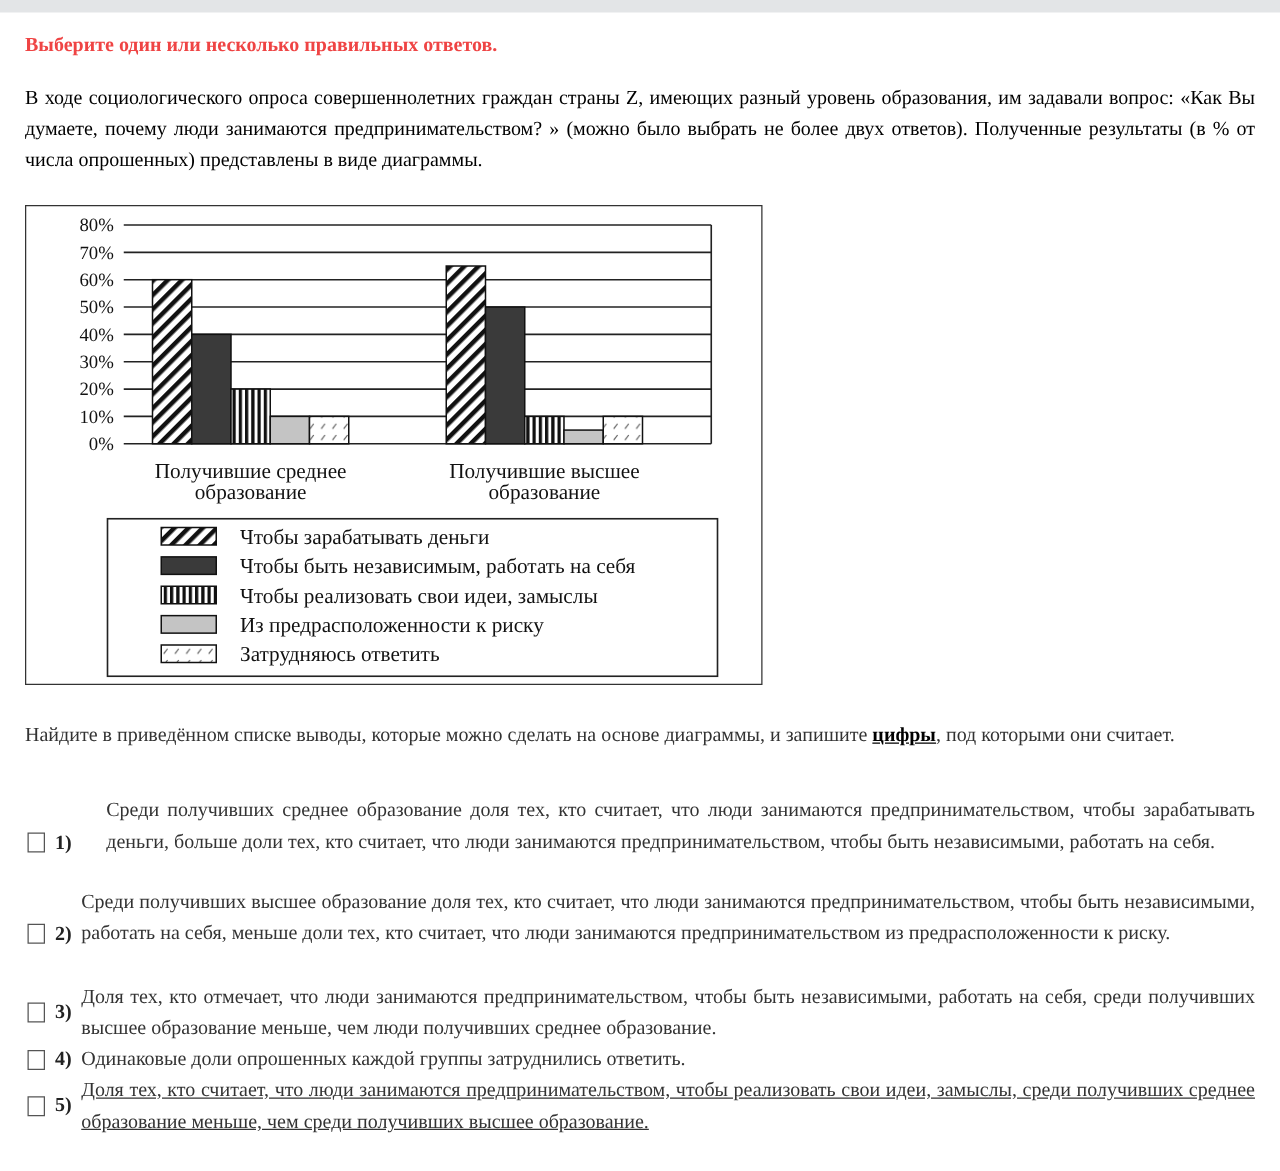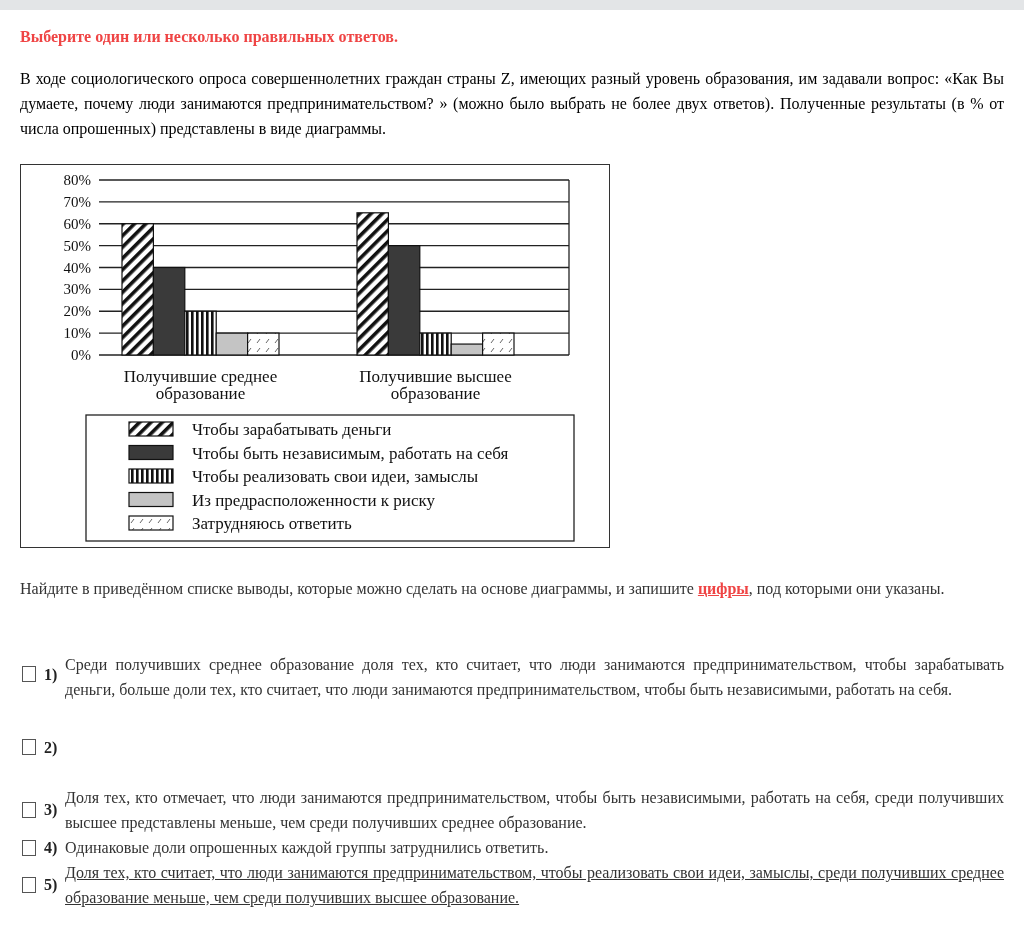--- a/index.html
+++ b/index.html
@@ -7,21 +7,21 @@
          font-family: "Liberation Serif", "DejaVu Serif", serif; color: #333333; }
   .topbar { position: absolute; left: 0; top: 0; width: 1024px; height: 10px; background: #e3e5e7; }
   .instr { position: absolute; left: 20px; top: 28px; font-size: 16px; font-weight: bold; color: #ef4444; }
   .intro { position: absolute; left: 20px; top: 66px; width: 984px; font-size: 16px; line-height: 25px;
            text-align: justify; color: #000000; }
   .chart-frame { position: absolute; left: 20px; top: 164px; width: 590px; height: 384px;
                  border: 1px solid #333; box-sizing: border-box; background: #fff; }
   .chart-frame svg { position: absolute; left: 0; top: 0; }
   .task { position: absolute; left: 20px; top: 576px; width: 984px; font-size: 16px; line-height: 25px;
           text-align: justify; color: #333; }
-  .task .em { font-weight: bold; text-decoration: underline; color: #ef4444; }
+  .task .em { font-weight: bold; text-decoration: underline; color: #000000; }
   .opt { position: absolute; left: 20px; width: 984px; font-size: 16px; line-height: 25px; color: #333; }
   .opt .cb { position: absolute; left: 2px; width: 14px; height: 16px; border: 1px solid #555;
              background: #fff; box-sizing: border-box; cursor: pointer; }
   .opt .num { position: absolute; left: 24px; font-weight: bold; color: #222; }
   .opt .txt { position: absolute; left: 45px; right: 0; text-align: justify; }
 </style>
 </head>
 <body>
 
 <div class="topbar"></div>
@@ -96,37 +96,38 @@
         <rect x="108" y="304" width="44" height="14" fill="url(#p-vert)" stroke="#111" stroke-width="1.2"></rect>
         <text x="171" y="317" font-size="17" font-family="Liberation Serif, DejaVu Serif, serif" fill="#111">Чтобы реализовать свои идеи, замыслы</text>
         <rect x="108" y="327.5" width="44" height="14" fill="#c4c4c4" stroke="#111" stroke-width="1.2"></rect>
         <text x="171" y="340.5" font-size="17" font-family="Liberation Serif, DejaVu Serif, serif" fill="#111">Из предрасположенности к риску</text>
         <rect x="108" y="351" width="44" height="14" fill="url(#p-dash)" stroke="#111" stroke-width="1.2"></rect>
         <text x="171" y="364" font-size="17" font-family="Liberation Serif, DejaVu Serif, serif" fill="#111">Затрудняюсь ответить</text>
       </g>
   </svg>
 </div>
 
-<div class="task"><span>Найдите в приведённом списке выводы, которые можно сделать на основе диаграммы, и запишите </span><span class="em">цифры</span><span>, под которыми они указаны.</span></div>
+<div class="task"><span>Найдите в приведённом списке выводы, которые можно сделать на основе диаграммы, и запишите </span><span class="em">цифры</span><span>, под которыми они считает.</span></div>
 
 <div class="opt" style="top:636px;height:75px;">
   <span class="cb" style="top:30px;"></span>
   <span class="num" style="top:26px;">1)</span>
-  <span class="txt" style="top:16px;">Среди получивших среднее образование доля тех, кто считает, что люди занимаются предпринимательством, чтобы зарабатывать деньги, больше доли  тех, кто считает, что люди занимаются предпринимательством, чтобы быть независимыми, работать на себя.</span>
+  <span class="txt" style="top:0;margin-left:20px;">Среди получивших среднее образование доля тех, кто считает, что люди занимаются предпринимательством, чтобы зарабатывать деньги, больше доли  тех, кто считает, что люди занимаются предпринимательством, чтобы быть независимыми, работать на себя.</span>
 </div>
 
 <div class="opt" style="top:709px;height:75px;">
   <span class="cb" style="top:30px;"></span>
   <span class="num" style="top:26px;">2)</span>
+  <span class="txt" style="top:0;">Среди получивших высшее образование доля тех, кто считает, что люди занимаются предпринимательством, чтобы быть независимыми, работать на себя, меньше доли тех, кто считает, что люди занимаются предпринимательством из предрасположенности к риску.</span>
 </div>
 
 <div class="opt" style="top:785px;height:50px;">
   <span class="cb" style="top:17px;"></span>
   <span class="num" style="top:12px;">3)</span>
-  <span class="txt" style="top:0;">Доля тех, кто отмечает, что люди занимаются предпринимательством, чтобы быть независимыми, работать на себя, среди получивших высшее представлены меньше, чем среди получивших среднее образование.</span>
+  <span class="txt" style="top:0;">Доля тех, кто отмечает, что люди занимаются предпринимательством, чтобы быть независимыми, работать на себя, среди получивших высшее образование меньше, чем люди получивших среднее образование.</span>
 </div>
 
 <div class="opt" style="top:835px;height:25px;">
   <span class="cb" style="top:5px;"></span>
   <span class="num" style="top:0;">4)</span>
   <span class="txt" style="top:0;">Одинаковые доли опрошенных каждой группы затруднились ответить.</span>
 </div>
 
 <div class="opt" style="top:860px;height:50px;">
   <span class="cb" style="top:17px;"></span>

